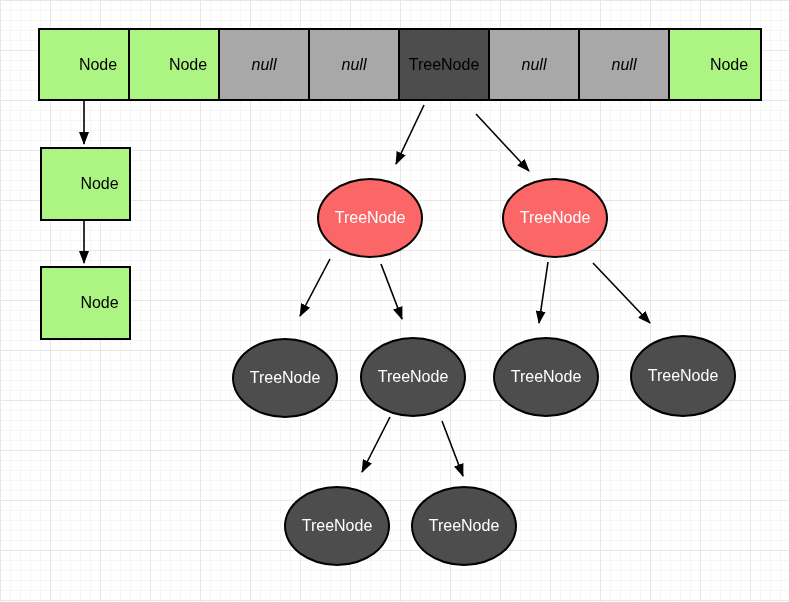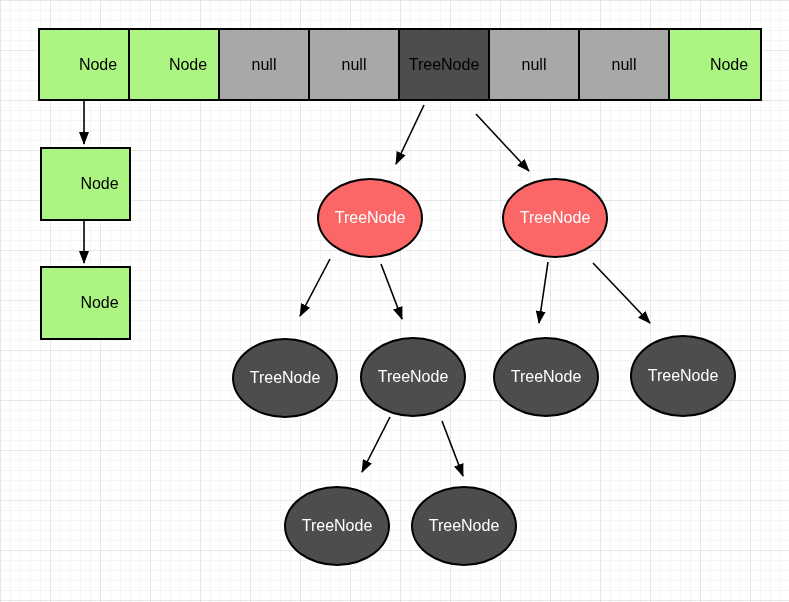--- a/index.html
+++ b/index.html
@@ -60,21 +60,21 @@
     box-sizing: border-box;
     border: 2px solid var(--border, #000);
     border-radius: 50%;
     display: flex;
     align-items: center;
     justify-content: center;
     font-size: 16px;
     color: #ffffff;
   }
   .fill-green { background: var(--green, #acf582); padding-left: 28px; }
-  .fill-gray  { background: var(--gray, #a8a8a8); }
+  .fill-gray  { background: var(--gray, #a8a8a8); font-style: italic; }
   .fill-dark  { background: var(--dark, #4d4d4d); }
   .fill-red   { background: var(--red, #fb6767); }
   .cell.fill-dark { color: #000000; } 
 </style>
 </head>
 <body>
 
 <div class="canvas">
   <svg class="edges" width="789" height="602" xmlns="http://www.w3.org/2000/svg">
     <defs>

